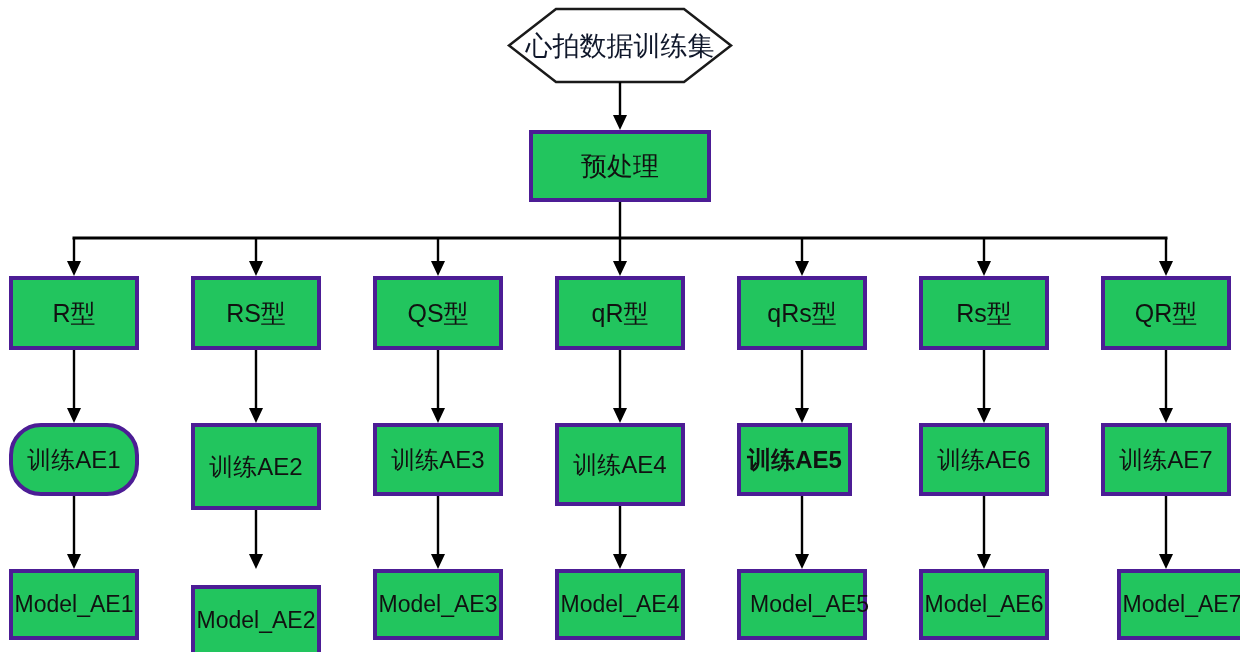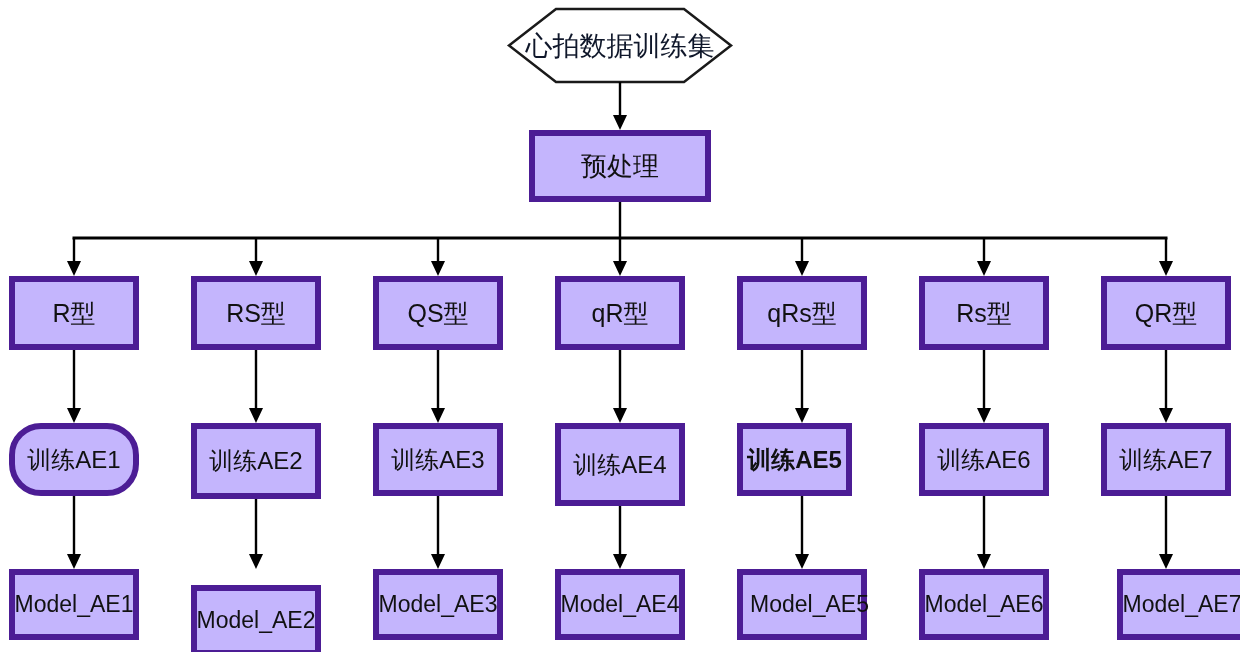--- a/index.html
+++ b/index.html
@@ -13,22 +13,22 @@
   }
   #connector-layer {
     position: absolute;
     left: 0; top: 0;
     width: 1240px; height: 652px;
     pointer-events: none;
   }
   .node {
     position: absolute;
     box-sizing: border-box;
-    border: 6px solid #4c1d95;
-    background: #c4b5fd;
+    border: 4px solid #4c1d95;
+    background: #22c55e;
     display: flex;
     align-items: center;
     justify-content: center;
     color: #111111;
   }
   .hex-label {
     position: absolute;
     left: 509px; top: 9px;
     width: 222px; height: 73px;
     display: flex;
@@ -123,21 +123,21 @@
     <div class="node train-node" style="left: 9px; top: 423px; width: 130px; height: 73px; border-radius: 32px;">
       <span class="label">训练AE1</span>
     </div>
     <div class="node model-node" style="left: 9px; top: 569px; width: 130px; height: 71px;">
       <span class="label">Model_AE1</span>
     </div>
 
     <div class="node type-node" style="left: 191px; top: 276px; width: 130px; height: 74px;">
       <span class="label">RS型</span>
     </div>
-    <div class="node train-node" style="left: 191px; top: 423px; width: 130px; height: 76px;">
+    <div class="node train-node" style="left: 191px; top: 423px; width: 130px; height: 87px;">
       <span class="label">训练AE2</span>
     </div>
     <div class="node model-node" style="left: 191px; top: 569px; width: 130px; height: 71px; margin-top: 16px;">
       <span class="label">Model_AE2</span>
     </div>
 
     <div class="node type-node" style="left: 373px; top: 276px; width: 130px; height: 74px;">
       <span class="label">QS型</span>
     </div>
     <div class="node train-node" style="left: 373px; top: 423px; width: 130px; height: 73px;">

